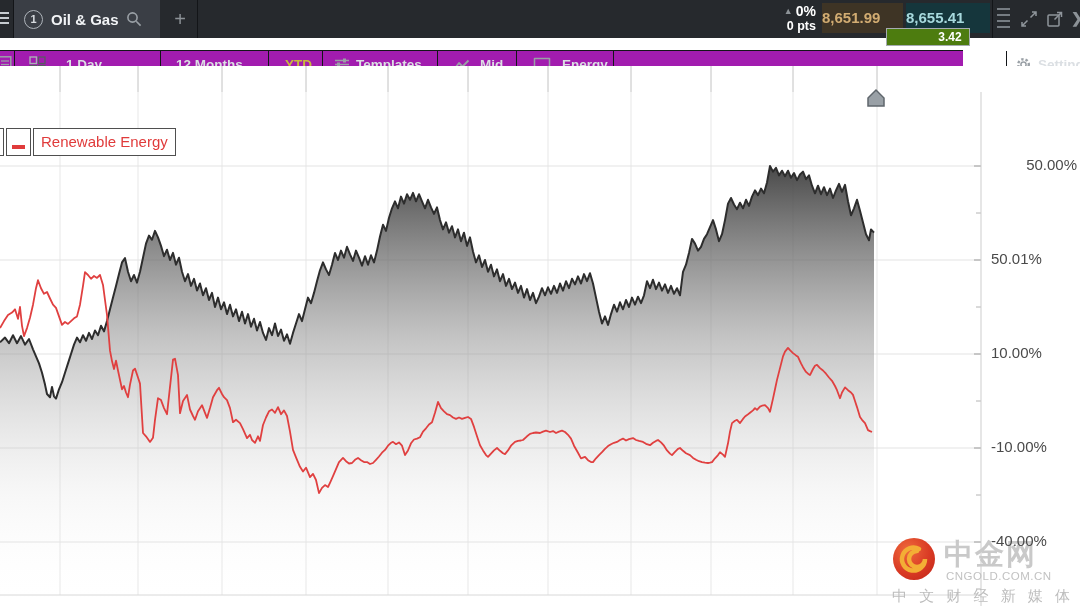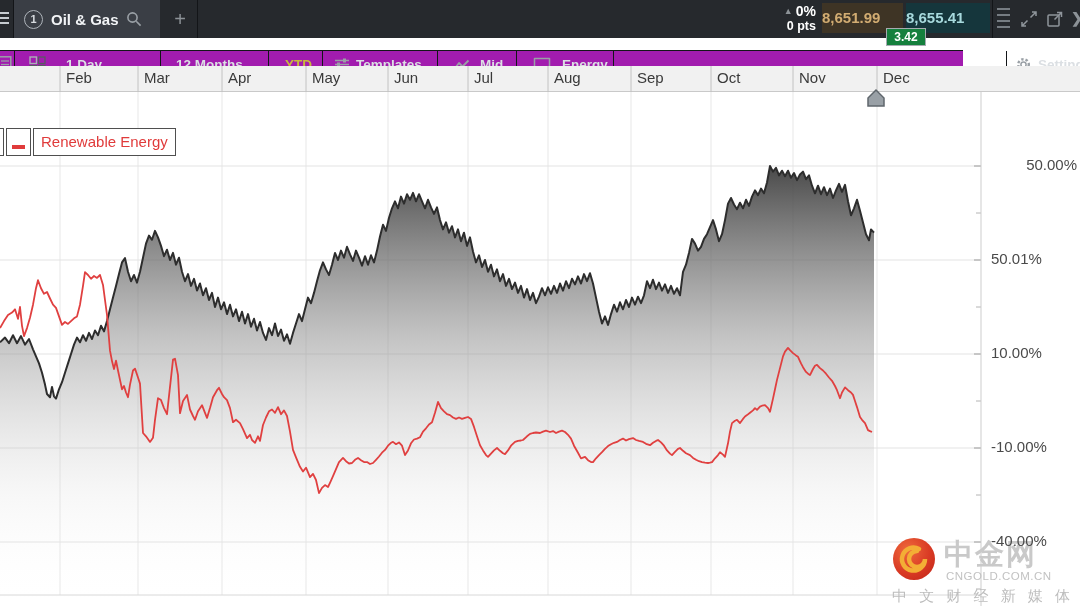--- a/index.html
+++ b/index.html
@@ -19,22 +19,22 @@
   .mag{width:16px;height:16px;margin-left:7px;}
   .plusbtn{position:absolute;left:164px;top:0;width:32px;height:38px;color:#8c9297;font-size:20px;
     display:flex;align-items:center;justify-content:center;}
   .chgblk{position:absolute;left:752px;top:3px;width:64px;text-align:right;color:#ffffff;font-weight:bold;}
   .chgline{font-size:14px;line-height:16px;}
   .tri{color:#8c9297;font-size:9px;margin-right:3px;vertical-align:2px;}
   .chgline2{font-size:12.5px;line-height:15px;}
   .pricebox{position:absolute;top:3px;height:30px;line-height:30px;font-weight:bold;font-size:15px;}
   .pb-bid{left:822px;width:81px;background:#3e3425;color:#d2ac72;}
   .pb-ask{left:906px;width:84px;background:#15363c;color:#a7d9dd;}
-  .spreadbadge{position:absolute;left:886px;top:28px;width:38px;height:16px;background:#15803d;
-    border:1px solid #a5abb1;color:#fff;font-size:12px;font-weight:bold;text-align:center;line-height:16px;z-index:3;}
+  .spreadbadge{position:absolute;left:886px;top:28px;width:38px;height:16px;background:#4d7c0f;
+    border:1px solid #a5abb1;color:#fff;font-size:12px;font-weight:bold;text-align:center;line-height:16px;z-index:3;padding-left:44px;}
   .handleicon{position:absolute;left:997px;top:8px;display:flex;flex-direction:column;gap:4px;}
   .handleicon i{display:block;width:13px;height:2px;background:#767c82;}
   .expicon{position:absolute;left:1020px;top:10px;width:18px;height:18px;}
   .popicon{position:absolute;left:1046px;top:10px;width:18px;height:18px;}
   .chev{position:absolute;left:1071px;top:10px;color:#8c9297;font-size:14px;font-weight:bold;}
 
   
   .row2{position:absolute;left:0;top:50px;width:963px;height:28px;background:#a21caf;
     border-top:1px solid #141619;box-sizing:border-box;}
   .vsep2{position:absolute;top:0;height:27px;width:1px;background:#131518;}
@@ -163,33 +163,20 @@
     <div class="vsep2" style="left:613px"></div>
     <div class="vsep2" style="left:1006px"></div>
     <svg class="icon2" style="left:1016px;top:6px;width:15px;height:15px" viewBox="0 0 15 15">
       <circle cx="7.5" cy="7.5" r="5.3" fill="none" stroke="#9aa0a6" stroke-width="2.4" stroke-dasharray="2.4 2.0"></circle>
       <circle cx="7.5" cy="7.5" r="2.6" fill="none" stroke="#9aa0a6" stroke-width="1.5"></circle>
     </svg>
     <div class="t2" style="left:1038px">Settings</div>
   </div>
 
   <div class="chart">
-    <div class="mstrip" id="mstrip">
-        <div class="mlabel" style="left: 66px;">Feb</div>
-        <div class="mlabel" style="left: 144px;">Mar</div>
-        <div class="mlabel" style="left: 228px;">Apr</div>
-        <div class="mlabel" style="left: 312px;">May</div>
-        <div class="mlabel" style="left: 394px;">Jun</div>
-        <div class="mlabel" style="left: 474px;">Jul</div>
-        <div class="mlabel" style="left: 554px;">Aug</div>
-        <div class="mlabel" style="left: 637px;">Sep</div>
-        <div class="mlabel" style="left: 717px;">Oct</div>
-        <div class="mlabel" style="left: 799px;">Nov</div>
-        <div class="mlabel" style="left: 883px;">Dec</div>
-      </div>
     <svg class="plotsvg" id="plot" viewBox="0 0 1080 540">
       <defs>
         <linearGradient id="gfill" x1="0" y1="0" x2="0" y2="1">
           <stop offset="0" stop-color="#3a3a3a" stop-opacity="0.92"></stop>
           <stop offset="0.38" stop-color="#8f8f8f" stop-opacity="0.55"></stop>
           <stop offset="0.75" stop-color="#d6d6d6" stop-opacity="0.18"></stop>
           <stop offset="1" stop-color="#ffffff" stop-opacity="0"></stop>
         </linearGradient>
       </defs>
     <line x1="60" y1="0" x2="60" y2="26" stroke="#c2c2c2" stroke-width="1"></line>

